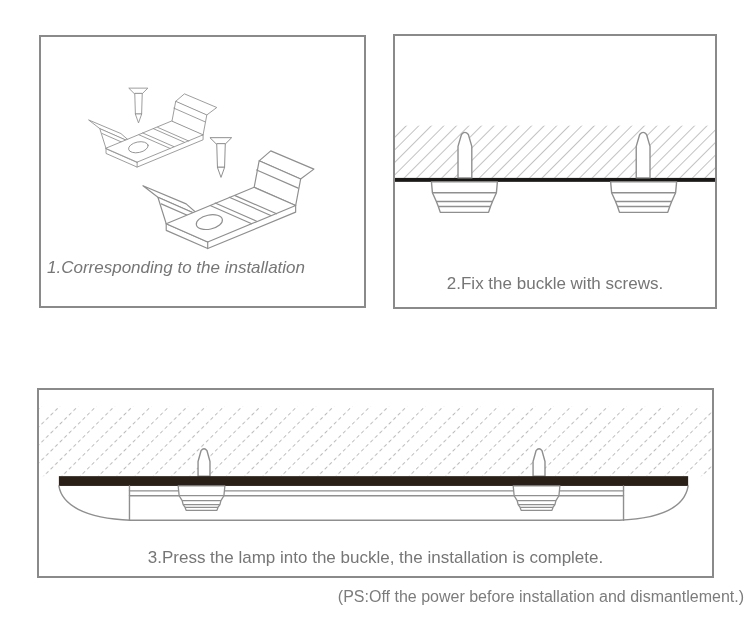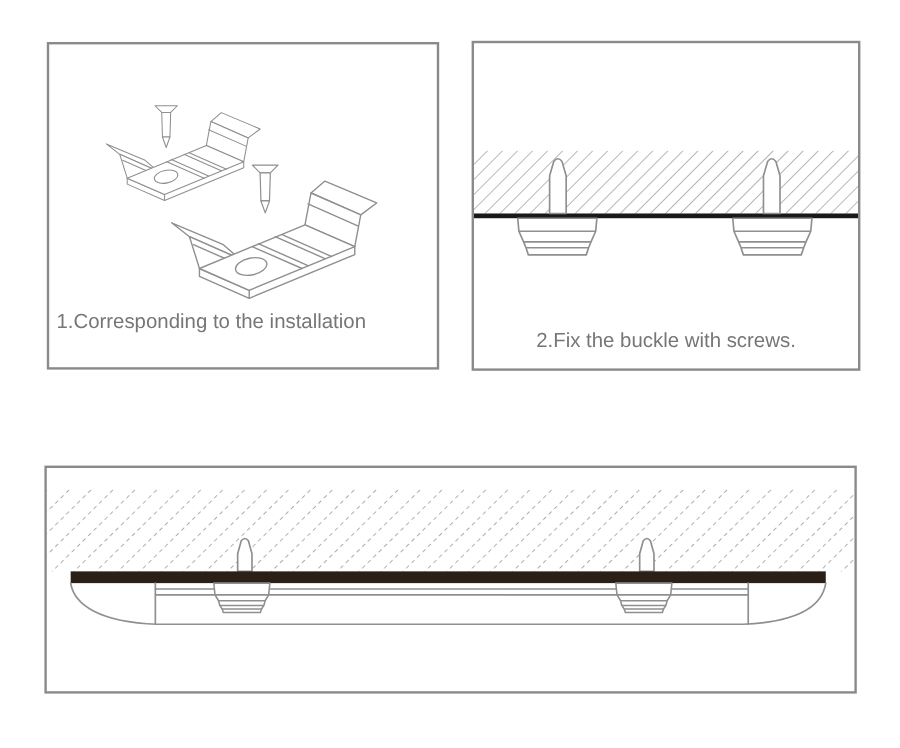--- a/index.html
+++ b/index.html
@@ -10,21 +10,21 @@
   .panel{
     position:absolute;border:2px solid #8a8a8a;background:#ffffff;box-sizing:border-box;
   }
   .panel1{left:39px;top:35px;width:327px;height:273px;}
   .panel2{left:393px;top:34px;width:324px;height:275px;}
   .panel3{left:37px;top:388px;width:677px;height:190px;}
   .panel svg{position:absolute;left:0;top:0;width:100%;height:100%;display:block;}
   .caption{
     position:absolute;color:#767676;font-size:17px;line-height:28px;white-space:nowrap;
   }
-  .caption1{left:6px;top:217px;}
+  .caption1{left:6px;top:217px;font-style:italic;}
   .caption1 .line2{padding-left:11px;}
   .caption2{left:0;right:0;top:234px;text-align:center;}
   .caption3{left:0;right:0;top:154px;text-align:center;}
   .ps-note{
     position:absolute;top:588px;right:6px;color:#7c7c7c;font-size:16px;white-space:nowrap;
   }
 </style>
 </head>
 <body>
 
@@ -167,16 +167,18 @@
 
         <g transform="translate(337,0)">
           <path d="M140,98 L187,98 L186,108 L183,113 L182,117 L180,120 L179,123 L148,123 L147,120 L145,117 L144,113 L141,108 Z"></path>
           <path d="M141,108 L186,108" fill="none"></path>
           <path d="M144,113 L183,113" fill="none"></path>
           <path d="M145,117 L182,117" fill="none"></path>
           <path d="M147,120 L180,120" fill="none"></path>
         </g>
       </g>
     </svg>
+    <div class="caption caption3">3.Press the lamp into the buckle, the installation is complete.</div>
   </div>
 
+  <div class="ps-note">(PS:Off the power before installation and dismantlement.)</div>
 
 </div>
 
 </body></html>

